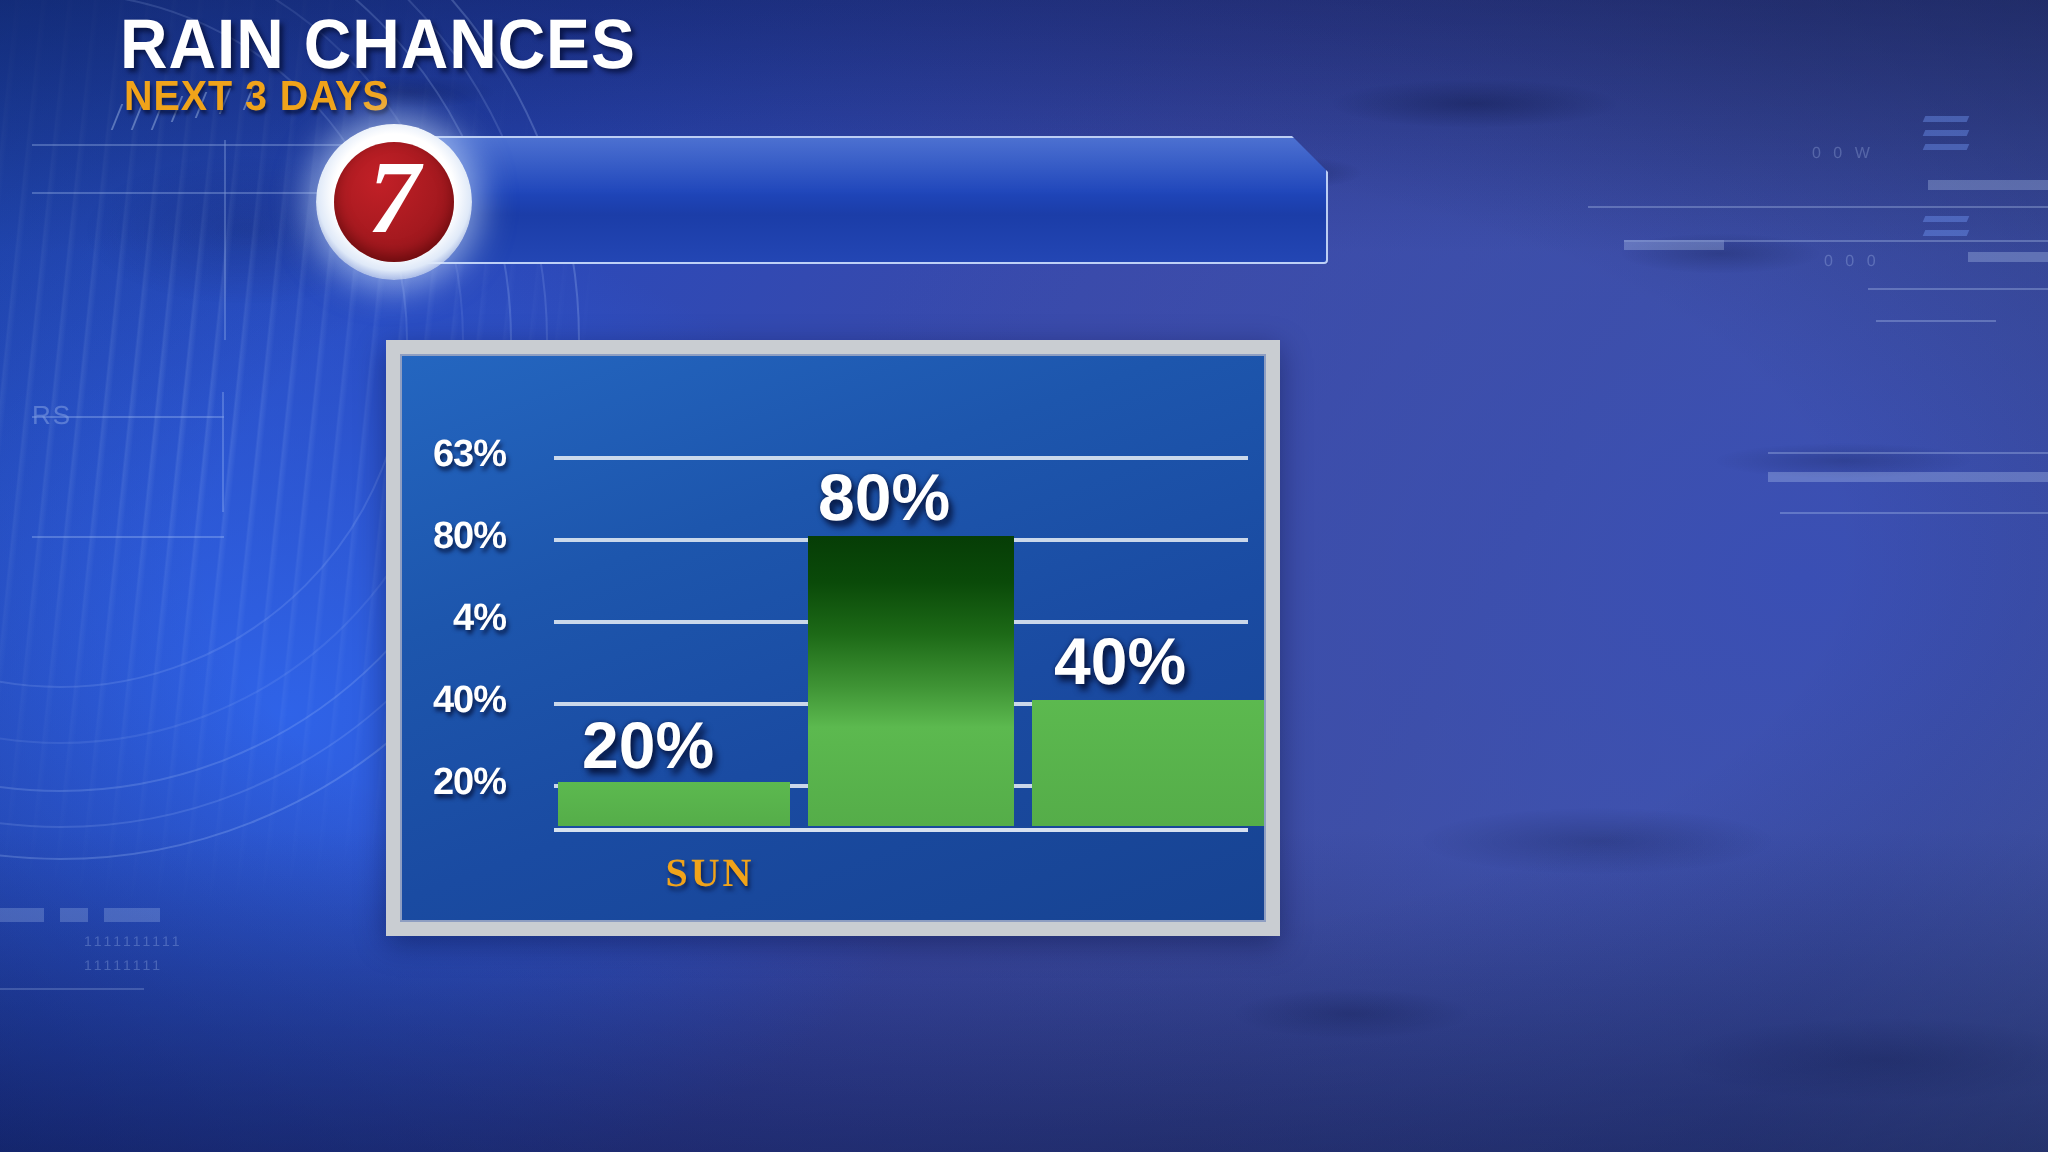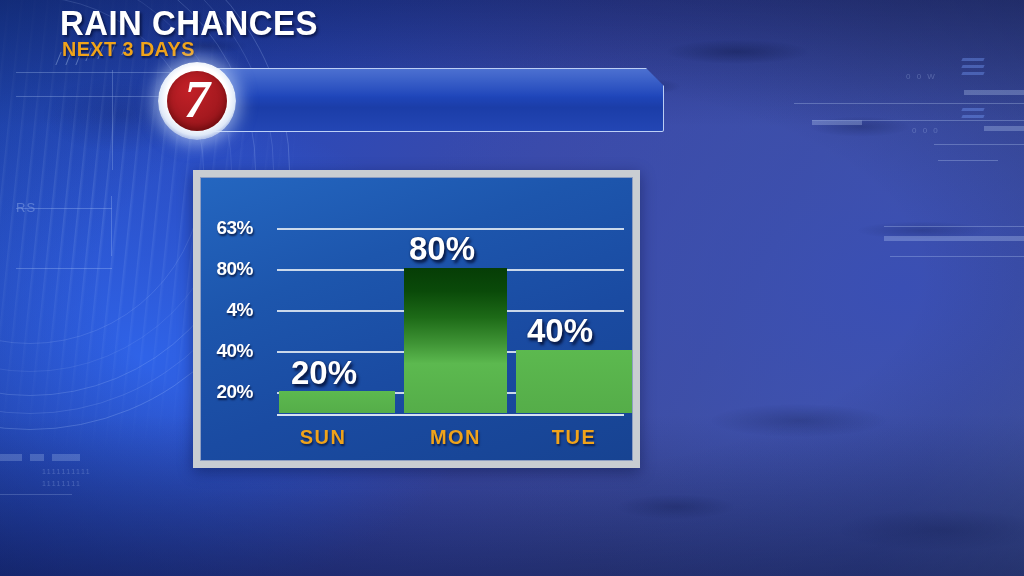--- a/index.html
+++ b/index.html
@@ -312,20 +312,18 @@
       <div class="ylabel" style="top:203px;">20%</div>
 
       <div class="bar" style="left:78px; width:116px; height:22px;"></div>
       <div class="bar tall" style="left:203px; width:103px; height:145px;"></div>
       <div class="bar" style="left:315px; width:116px; height:63px;"></div>
 
       <div class="barval" style="left:90px; top:176px;">20%</div>
       <div class="barval" style="left:208px; top:52px;">80%</div>
       <div class="barval" style="left:326px; top:134px;">40%</div>
 
-      <div class="daylabel" style="left:64px; width:116px;">SUN</div>
-      <div class="daylabel" style="left:203px; width:103px;">MON</div>
-      <div class="daylabel" style="left:315px; width:116px;">TUE</div>
+      <div class="daylabel" style="left:96px; width:116px;font-family:Liberation Serif, serif;">SUN</div>
 
     </div>
   </div>
 
 </div>
 
 </body></html>

